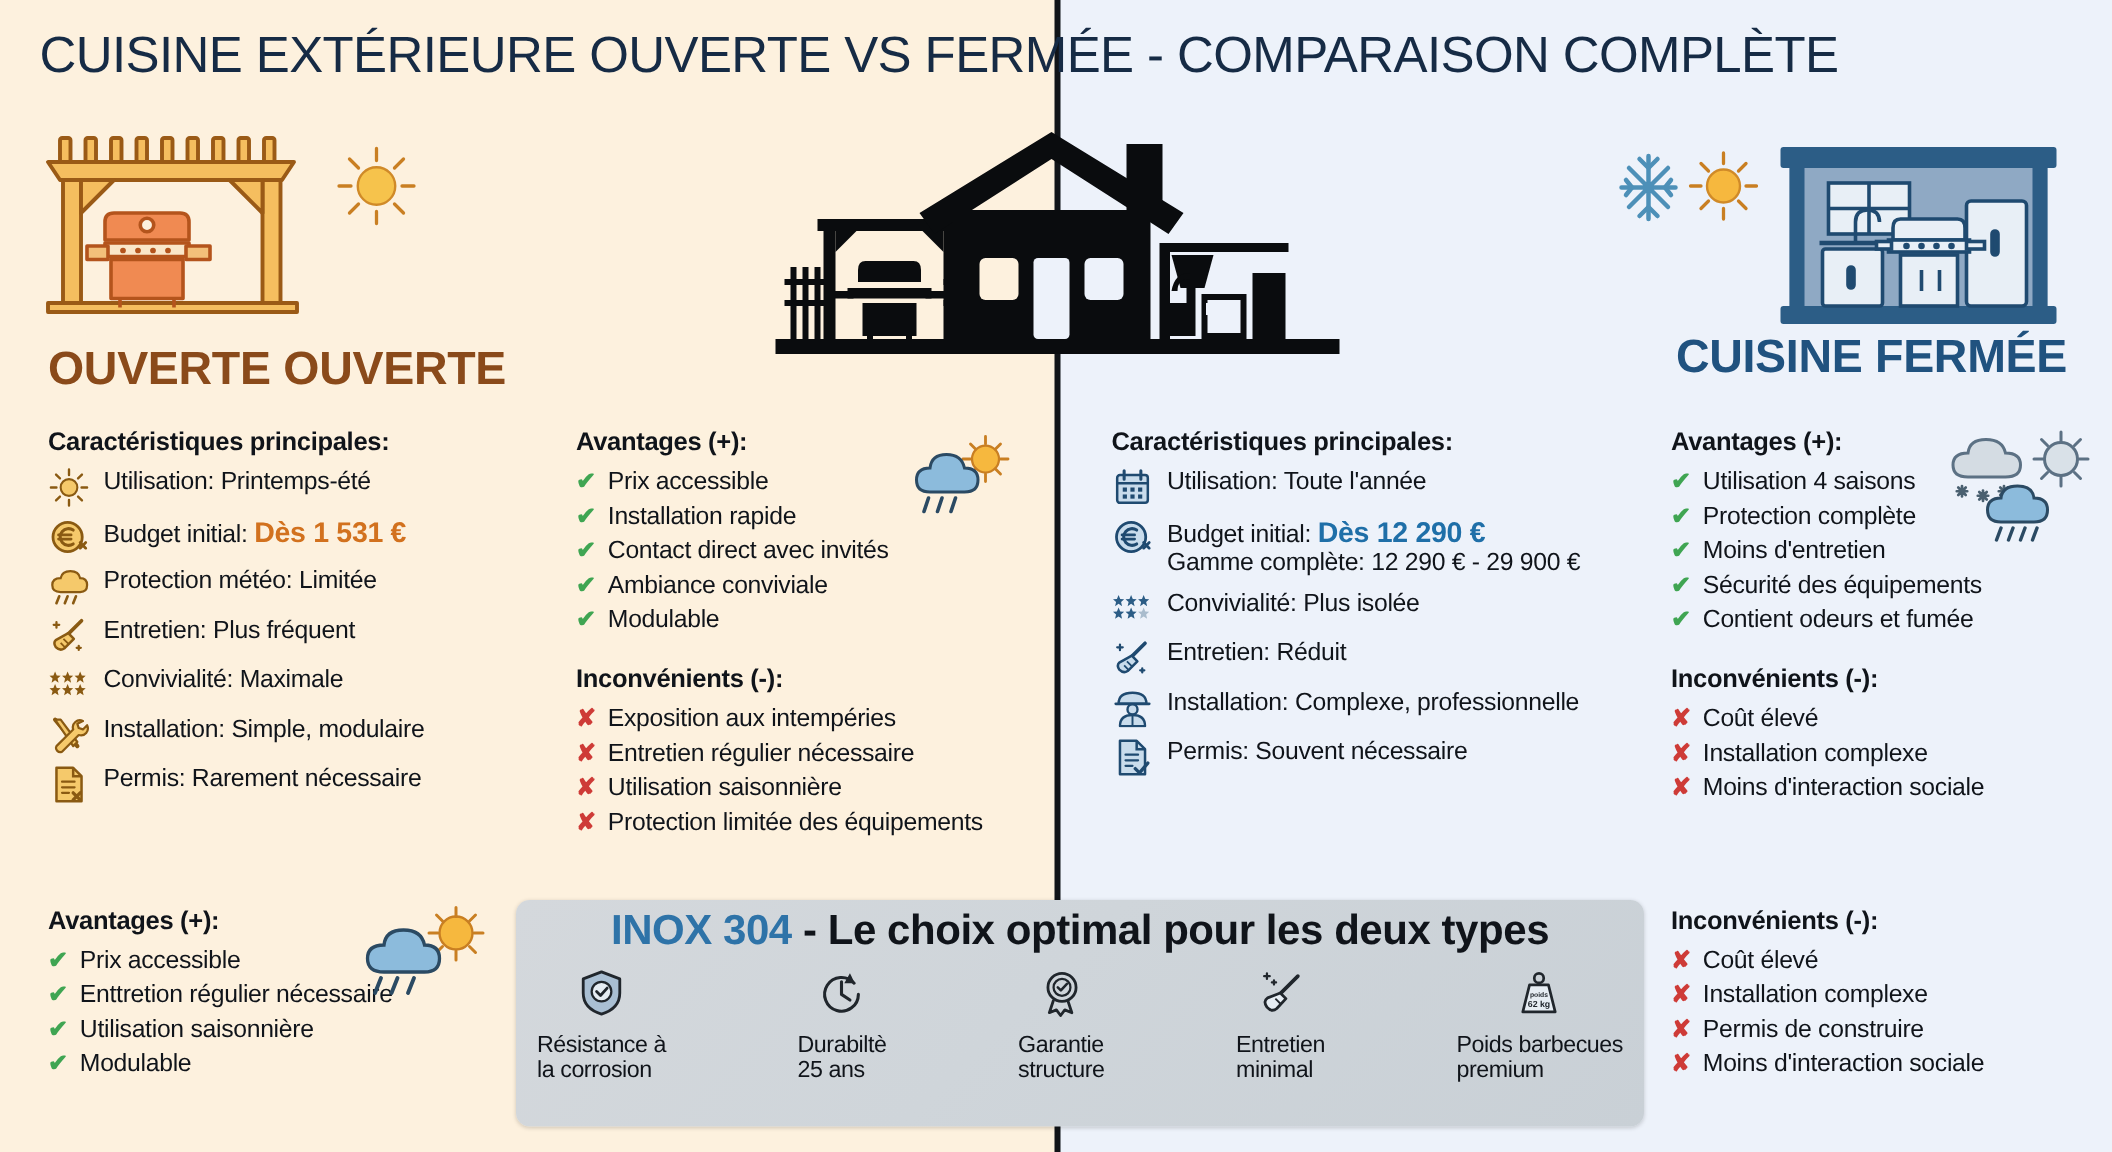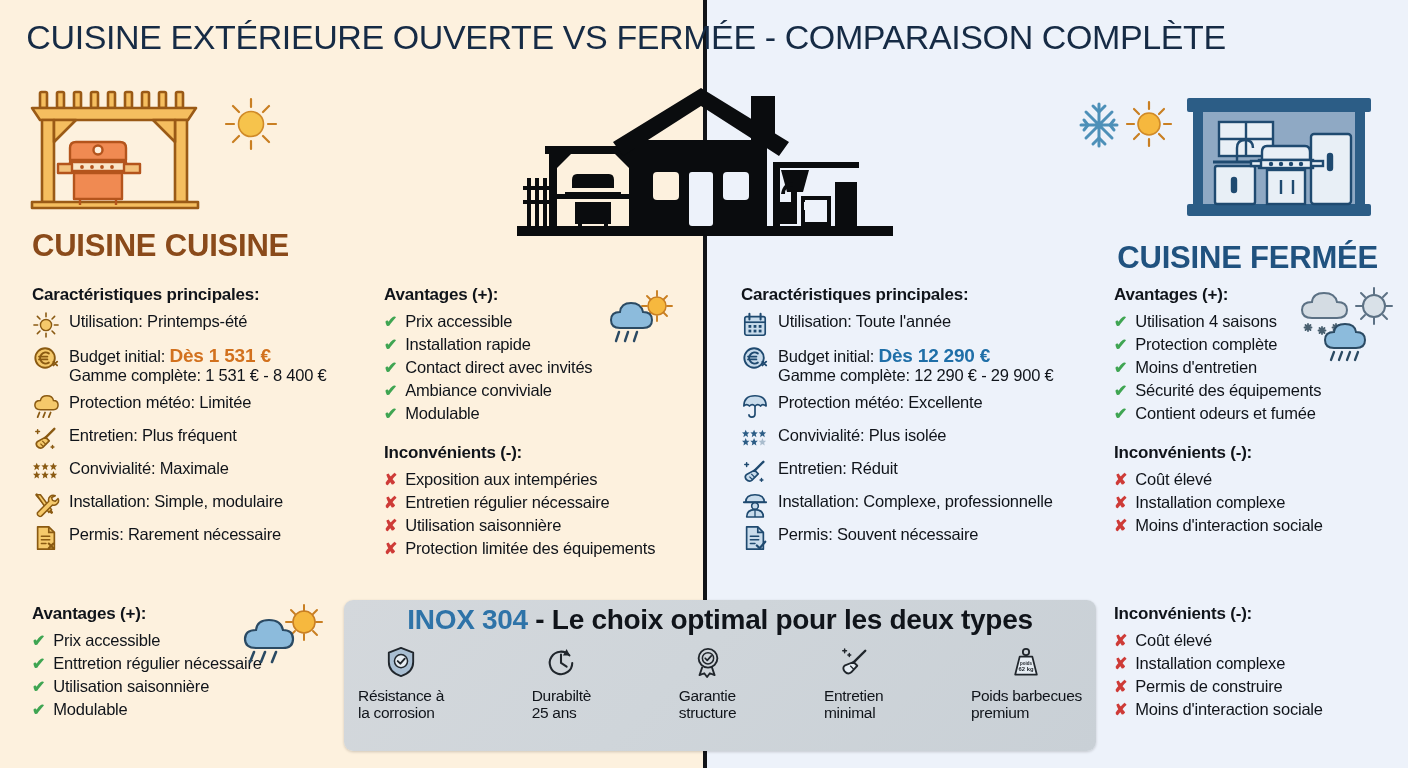--- a/index.html
+++ b/index.html
@@ -38,21 +38,21 @@
   .house-art { position: absolute; left: 505px; top: 82px; }
   .closed-art { position: absolute; left: 1183px; top: 92px; }
   .snow-sun { position: absolute; left: 1077px; top: 98px; }
 
   .label-left {
     position: absolute; left: 32px; top: 228px;
     font-size: 31px; font-weight: bold; color: #8A4A1A;
     letter-spacing: -0.2px;
   }
   .label-right {
-    position: absolute; right: 30px; top: 240px;
+    position: absolute; right: 30px; top: 220px;
     font-size: 31px; font-weight: bold; color: #20527F;
     letter-spacing: -0.2px;
   }
 
   
   .col { position: absolute; }
   .col-1 { left: 32px; top: 285px; width: 340px; }
   .col-2 { left: 384px; top: 285px; width: 310px; }
   .col-3 { left: 741px; top: 285px; width: 365px; }
   .col-4 { left: 1114px; top: 285px; width: 285px; }
@@ -254,21 +254,21 @@
       <path d="M98 88 v14 M110 88 v14" fill="none"></path>
     </g>
     <g fill="#1F4A70">
       <circle cx="88" cy="72" r="2.2"></circle>
         <circle cx="98" cy="72" r="2.2"></circle>
       <circle cx="108" cy="72" r="2.2"></circle>
         <circle cx="118" cy="72" r="2.2"></circle>
     </g>
   </svg>
 
-  <div class="label-left">CUISINE CUISINE</div>
+  <div class="label-left">OUVERTE OUVERTE</div>
   <div class="label-right">CUISINE FERMÉE</div>
 
   <div class="col col-1">
     <div class="sec-head">Caractéristiques principales:</div>
     <div id="open-features">
         <div class="feat">
           <span class="ic"><svg viewBox="0 0 28 28" width="28" height="26">
               <circle cx="14" cy="14" r="6" fill="#F5C96B" stroke="#8A5A12" stroke-width="1.5"></circle>
               <g stroke="#8A5A12" stroke-width="1.7" stroke-linecap="round">
                 <path d="M14 1 v4 M14 23 v4 M1 14 h4 M23 14 h4 M4.7 4.7 l2.8 2.8 M20.5 20.5 l2.8 2.8 M23.3 4.7 l-2.8 2.8 M7.5 20.5 l-2.8 2.8"></path>
@@ -276,21 +276,21 @@
             </svg></span>
           <span class="txt"><b>Utilisation: </b><span>Printemps-été</span></span>
         </div>
         <div class="feat">
           <span class="ic"><svg viewBox="0 0 28 28" width="28" height="26">
               <circle cx="13" cy="14" r="10.5" fill="#F5C96B" stroke="#8A5A12" stroke-width="2"></circle>
               <path d="M17 9 a6 6 0 1 0 0 10" fill="none" stroke="#8A5A12" stroke-width="2.2" stroke-linecap="round"></path>
               <path d="M6.5 12.5 h9 M6.5 15.5 h9" stroke="#8A5A12" stroke-width="2" stroke-linecap="round"></path>
               <path d="M22 18 l4 4 M26 18 l-4 4" stroke="#8A5A12" stroke-width="2" stroke-linecap="round"></path>
             </svg></span>
-          <span class="txt"><b>Budget initial: </b><span class="big-o">Dès 1 531 €</span><span class="sub">Gamme complète: 1 531 € - 8 400 €</span></span>
+          <span class="txt"><b>Budget initial: </b><span class="big-o">Dès 1 531 €</span></span>
         </div>
         <div class="feat">
           <span class="ic"><svg viewBox="0 0 28 28" width="28" height="26">
               <path d="M8 18 q-6 0 -6 -5 q0 -5 6 -5 q1 -5 7 -5 q6 0 7 5 q5 0 5 5 q0 5 -5 5 Z" fill="#F5C96B" stroke="#8A5A12" stroke-width="1.6"></path>
               <g stroke="#8A5A12" stroke-width="1.9" stroke-linecap="round">
                 <path d="M7 21 l-2 5 M13 21 l-2 5 M19 21 l-2 5"></path>
               </g>
             </svg></span>
           <span class="txt"><b>Protection météo: </b><span>Limitée</span></span>
         </div>
@@ -423,27 +423,20 @@
           <span class="ic"><svg viewBox="0 0 28 28" width="28" height="26">
               <circle cx="13" cy="14" r="10.5" fill="#C9DCEC" stroke="#1F4A70" stroke-width="2"></circle>
               <path d="M17 9 a6 6 0 1 0 0 10" fill="none" stroke="#1F4A70" stroke-width="2.2" stroke-linecap="round"></path>
               <path d="M6.5 12.5 h9 M6.5 15.5 h9" stroke="#1F4A70" stroke-width="2" stroke-linecap="round"></path>
               <path d="M22 18 l4 4 M26 18 l-4 4" stroke="#1F4A70" stroke-width="2" stroke-linecap="round"></path>
             </svg></span>
           <span class="txt"><b>Budget initial: </b><span class="big-b">Dès 12 290 €</span><span class="sub">Gamme complète: 12 290 € - 29 900 €</span></span>
         </div>
         <div class="feat">
           <span class="ic"><svg viewBox="0 0 28 28" width="28" height="26">
-              <path d="M2 14 q0 -11 12 -11 q12 0 12 11 q-4 -3 -6 0 q-3 -3 -6 0 q-3 -3 -6 0 q-3 -3 -6 0 Z" fill="#C9DCEC" stroke="#1F4A70" stroke-width="1.8" stroke-linejoin="round"></path>
-              <path d="M14 14 v9 q0 3 -3.5 3 q-3 0 -3 -2.5" fill="none" stroke="#1F4A70" stroke-width="1.8" stroke-linecap="round"></path>
-            </svg></span>
-          <span class="txt"><b>Protection météo: </b><span>Excellente</span></span>
-        </div>
-        <div class="feat">
-          <span class="ic"><svg viewBox="0 0 28 28" width="28" height="26">
               <g fill="#2C5D86">
                 <path transform="translate(0,4)" d="M4 0 L5.2 2.8 L8 3 L5.8 5 L6.5 8 L4 6.3 L1.5 8 L2.2 5 L0 3 L2.8 2.8 Z"></path>
                 <path transform="translate(9,4)" d="M4 0 L5.2 2.8 L8 3 L5.8 5 L6.5 8 L4 6.3 L1.5 8 L2.2 5 L0 3 L2.8 2.8 Z"></path>
                 <path transform="translate(18,4)" d="M4 0 L5.2 2.8 L8 3 L5.8 5 L6.5 8 L4 6.3 L1.5 8 L2.2 5 L0 3 L2.8 2.8 Z"></path>
                 <path transform="translate(0,13)" d="M4 0 L5.2 2.8 L8 3 L5.8 5 L6.5 8 L4 6.3 L1.5 8 L2.2 5 L0 3 L2.8 2.8 Z"></path>
                 <path transform="translate(9,13)" d="M4 0 L5.2 2.8 L8 3 L5.8 5 L6.5 8 L4 6.3 L1.5 8 L2.2 5 L0 3 L2.8 2.8 Z"></path>
               </g>
               <g fill="#A9BCCD">
                 <path transform="translate(18,13)" d="M4 0 L5.2 2.8 L8 3 L5.8 5 L6.5 8 L4 6.3 L1.5 8 L2.2 5 L0 3 L2.8 2.8 Z"></path>
               </g>

